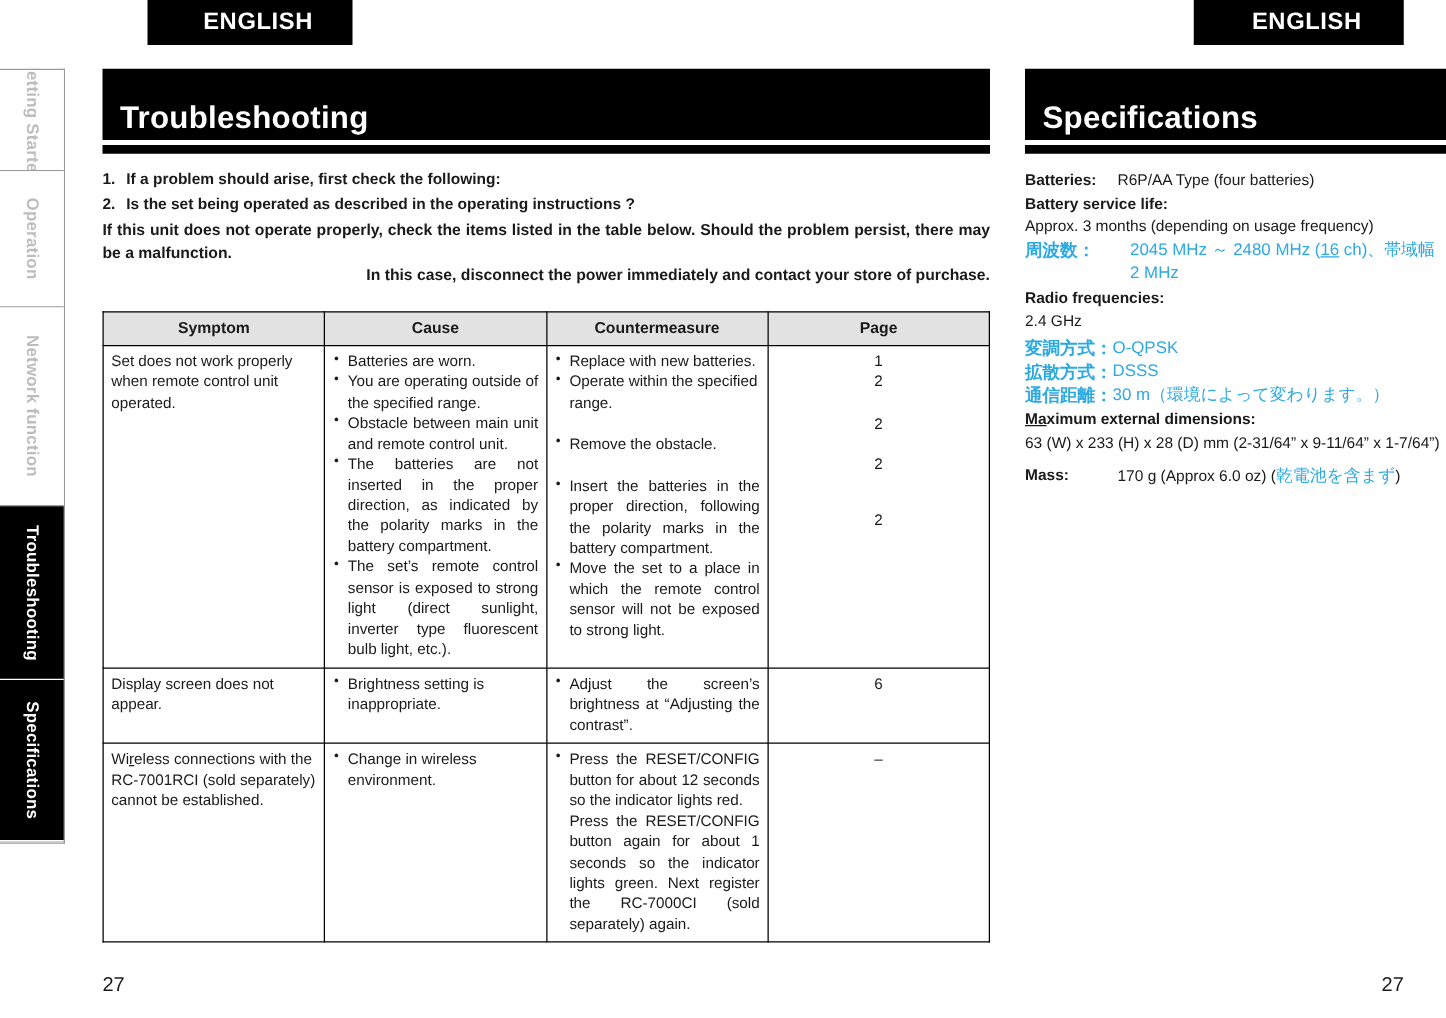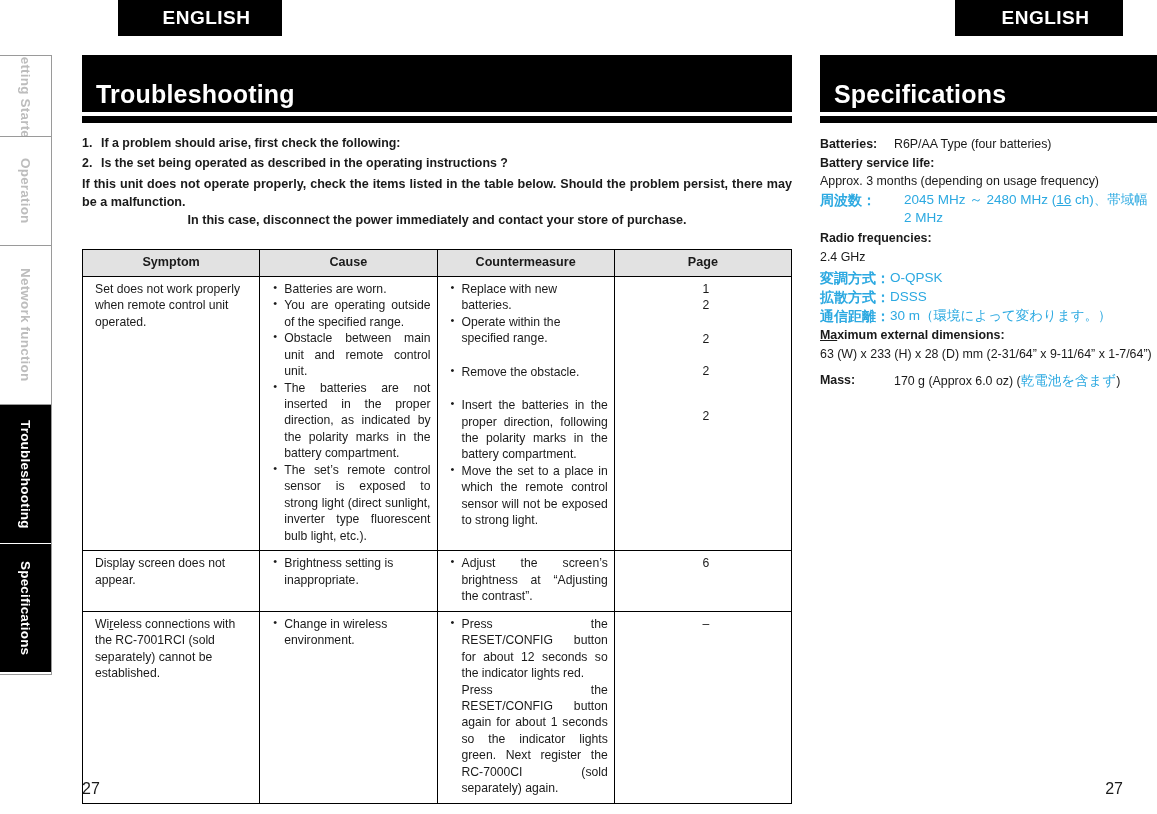--- a/index.html
+++ b/index.html
@@ -96,21 +96,21 @@
 
   .intro { margin-top: 12px; font-size: 12.6px; line-height: 1.45; }
   .intro .numbered {
     font-weight: bold;
     font-size: 12.4px;
     margin-bottom: 2px;
     display: flex;
   }
   .intro .numbered .num { width: 19px; flex: 0 0 19px; }
   .intro p { margin: 0; text-align: justify; font-weight: bold; }
-  .intro p.last { text-align: center; }
+  .intro p.last { text-align: right; }
 
   
   table.ts {
     margin-top: 19px;
     border-collapse: collapse;
     width: 710px;
     table-layout: fixed;
   }
   table.ts th, table.ts td {
     border: 1px solid #000000;
@@ -118,21 +118,21 @@
     font-size: 12.2px;
     line-height: 1.35;
   }
   table.ts th {
     background: #e2e2e2;
     font-weight: bold;
     text-align: center;
     padding: 4px 2px 5px 2px;
     font-size: 12.6px;
   }
-  table.ts td { padding: 4px 6px 6px 12px; }
+  table.ts td { padding: 4px 6px 6px 6px; }
   td.sym { width: 138px; }
   td.cause { width: 253px; }
   td.cm { width: 257px; }
   td.page { width: 62px; text-align: center; padding-top: 4px; }
 
   ul.bl { list-style: none; margin: 0; padding: 0; }
   ul.bl li {
     position: relative;
     padding-left: 12px;
     margin-bottom: 0px;

